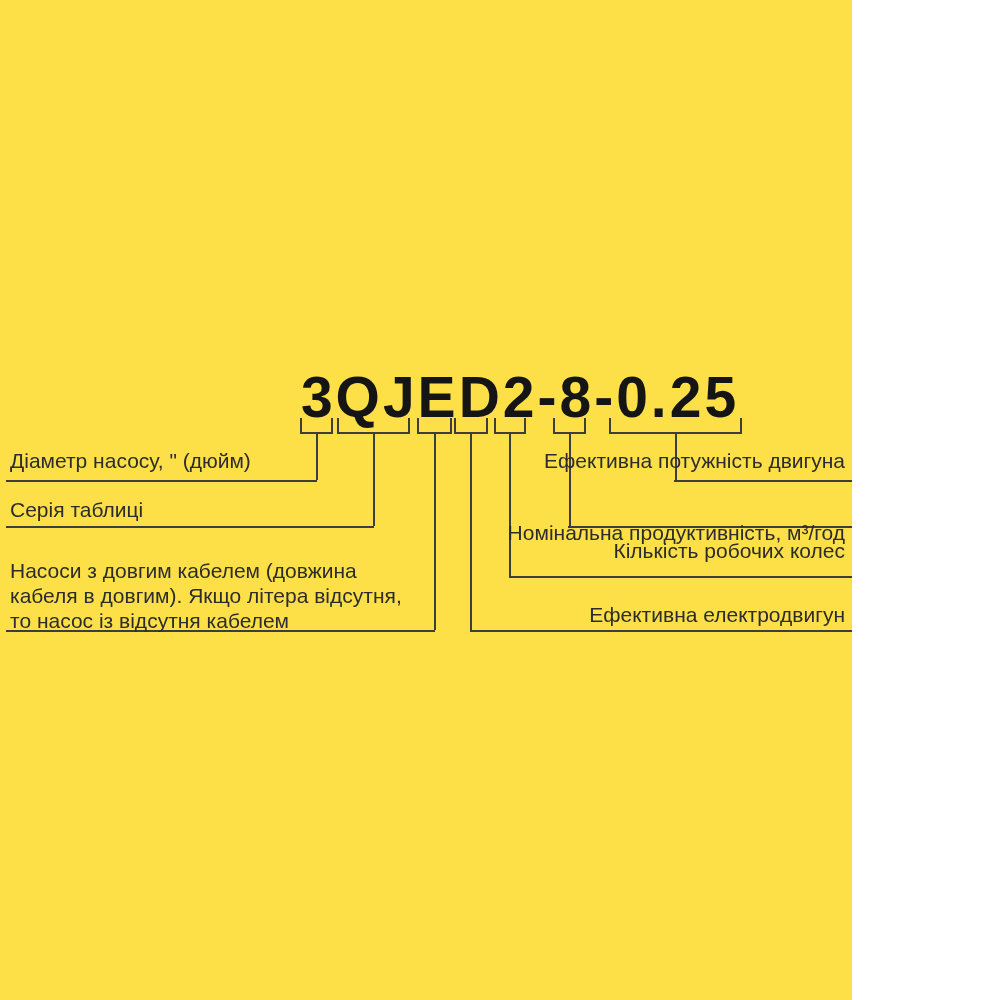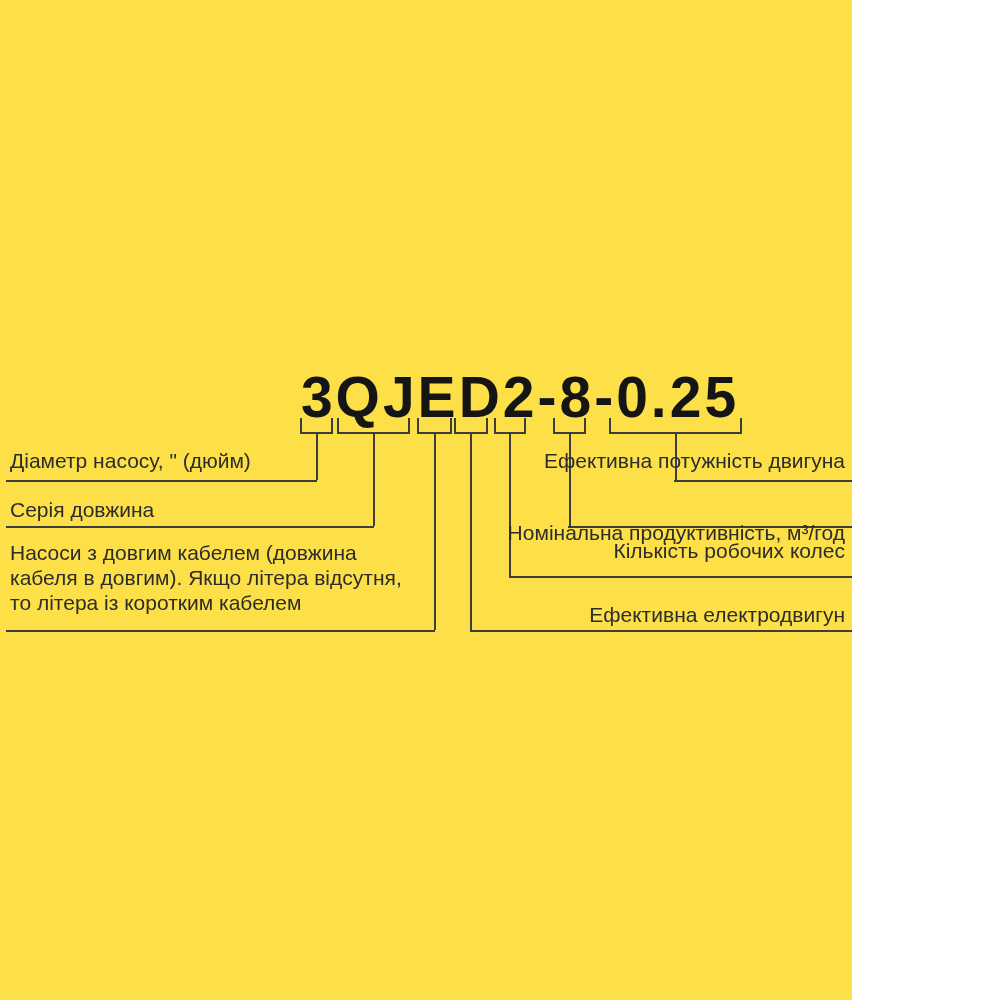--- a/index.html
+++ b/index.html
@@ -77,21 +77,21 @@
     position: absolute;
     font-size: 21px;
     color: #2c2c2c;
     white-space: nowrap;
     line-height: 25px;
   }
   .label.left  { left: 10px; text-align: left; }
   .label.right { right: 7px; text-align: left; }
   .lL1 { top: 448px; }
   .lL2 { top: 497px; }
-  .lL3 { top: 540px; }
+  .lL3 { top: 558px; }
   .rR1 { top: 448px; }
   .rR2 { top: 497px; margin-top: 41px; }
   .rR3 { top: 520px; }
   .rR4 { top: 602px; }
 </style>
 </head>
 <body>
 
 <div class="canvas">
 
@@ -107,25 +107,25 @@
 
   <div class="rule uL1"></div>
   <div class="rule uL2"></div>
   <div class="rule uL3"></div>
   <div class="rule uR1"></div>
   <div class="rule uR2"></div>
   <div class="rule uR3"></div>
   <div class="rule uR4"></div>
 
   <div class="label left lL1">Діаметр насосу, " (дюйм)</div>
-  <div class="label left lL2">Серія довжина</div>
+  <div class="label left lL2">Серія таблиці</div>
   <div class="label left lL3">
     <div>Насоси з довгим кабелем (довжина</div>
     <div>кабеля в довгим). Якщо літера відсутня,</div>
-    <div>то літера із коротким кабелем</div>
+    <div>то насос із відсутня кабелем</div>
   </div>
 
   <div class="label right rR1">Ефективна потужність двигуна</div>
   <div class="label right rR2">Кількість робочих колес</div>
   <div class="label right rR3">Номінальна продуктивність, м³/год</div>
   <div class="label right rR4">Ефективна електродвигун</div>
 
 </div>
 
 </body></html>

